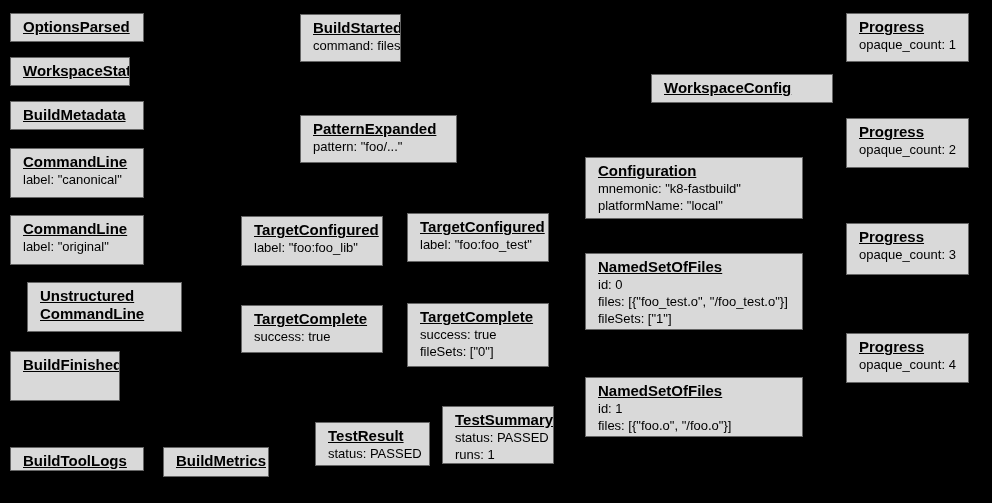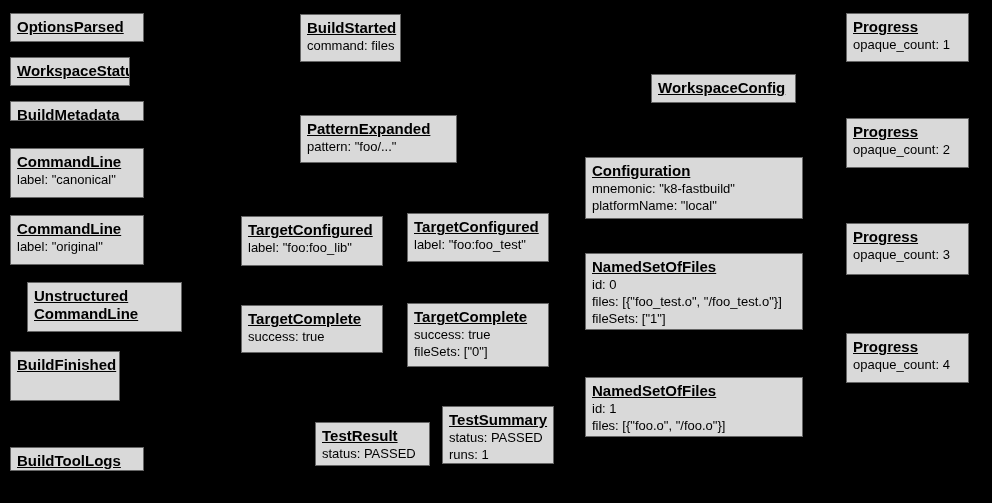--- a/index.html
+++ b/index.html
@@ -14,21 +14,21 @@
     background: #000000;
     font-family: "Liberation Sans", "DejaVu Sans", sans-serif;
     overflow: hidden;
   }
   .node {
     position: absolute;
     box-sizing: border-box;
     background: #d9d9d9;
     border: 1px solid #666666;
     color: #000000;
-    padding: 4px 6px;
+    padding: 4px 12px;
     overflow: hidden;
   }
   .node-title {
     font-size: 15px;
     line-height: 18px;
     font-weight: bold;
     text-decoration: underline;
     white-space: normal;
   }
   .node-line {
@@ -43,21 +43,21 @@
 <div class="canvas">
 
   <div class="node" style="left:10px;top:13px;width:134px;height:29px">
     <div class="node-title">OptionsParsed</div>
   </div>
 
   <div class="node" style="left:10px;top:57px;width:120px;height:29px">
     <div class="node-title">WorkspaceStatus</div>
   </div>
 
-  <div class="node" style="left:10px;top:101px;width:134px;height:20px">
+  <div class="node" style="left:10px;top:101px;width:134px;height:29px">
     <div class="node-title">BuildMetadata</div>
   </div>
 
   <div class="node" style="left:10px;top:148px;width:134px;height:50px">
     <div class="node-title">CommandLine</div>
     <div class="node-line">label: "canonical"</div>
   </div>
 
   <div class="node" style="left:10px;top:215px;width:134px;height:50px">
     <div class="node-title">CommandLine</div>
@@ -69,20 +69,23 @@
   </div>
 
   <div class="node" style="left:10px;top:351px;width:110px;height:50px">
     <div class="node-title">BuildFinished</div>
   </div>
 
   <div class="node" style="left:10px;top:447px;width:134px;height:24px">
     <div class="node-title">BuildToolLogs</div>
   </div>
 
+  <div class="node" style="left:163px;top:447px;width:106px;height:30px">
+    <div class="node-title">BuildMetrics</div>
+  </div>
 
   <div class="node" style="left:300px;top:14px;width:101px;height:48px">
     <div class="node-title">BuildStarted</div>
     <div class="node-line">command: files</div>
   </div>
 
   <div class="node" style="left:300px;top:115px;width:157px;height:48px">
     <div class="node-title">PatternExpanded</div>
     <div class="node-line">pattern: "foo/..."</div>
   </div>
@@ -112,21 +115,21 @@
     <div class="node-title">TestResult</div>
     <div class="node-line">status: PASSED</div>
   </div>
 
   <div class="node" style="left:442px;top:406px;width:112px;height:58px">
     <div class="node-title">TestSummary</div>
     <div class="node-line">status: PASSED</div>
     <div class="node-line">runs: 1</div>
   </div>
 
-  <div class="node" style="left:651px;top:74px;width:145px;height:29px">
+  <div class="node" style="left:651px;top:74px;width:182px;height:29px">
     <div class="node-title">WorkspaceConfig</div>
   </div>
 
   <div class="node" style="left:585px;top:157px;width:218px;height:62px">
     <div class="node-title">Configuration</div>
     <div class="node-line">mnemonic: "k8-fastbuild"</div>
     <div class="node-line">platformName: "local"</div>
     <div class="node-line">cpu: "k8"</div>
   </div>
 

